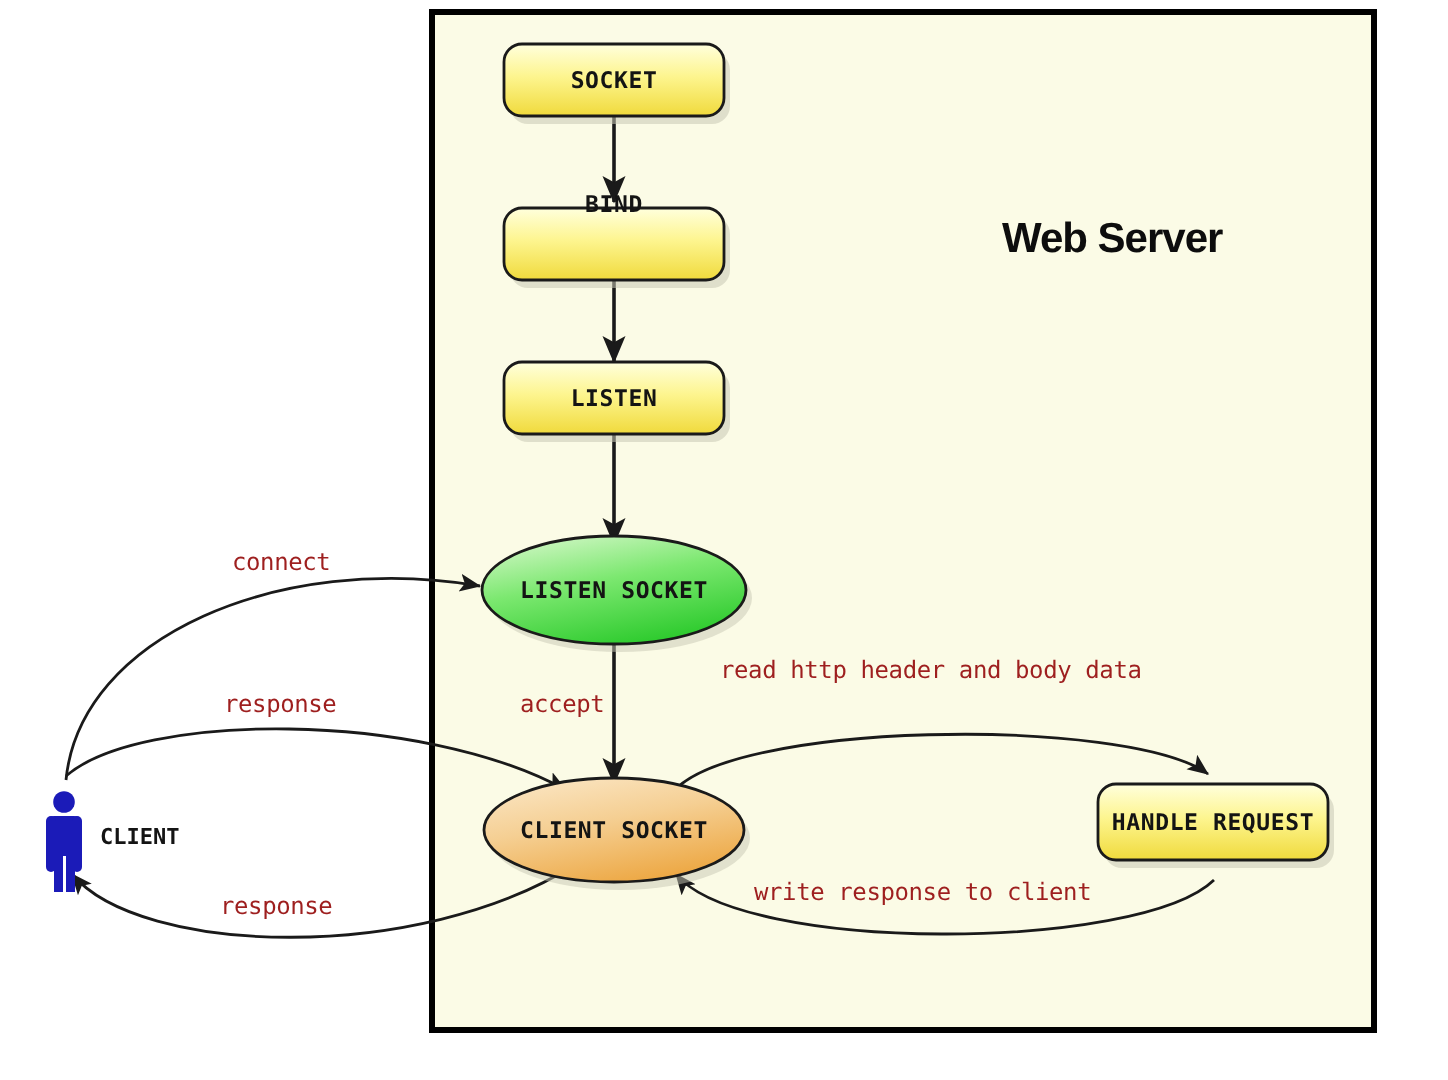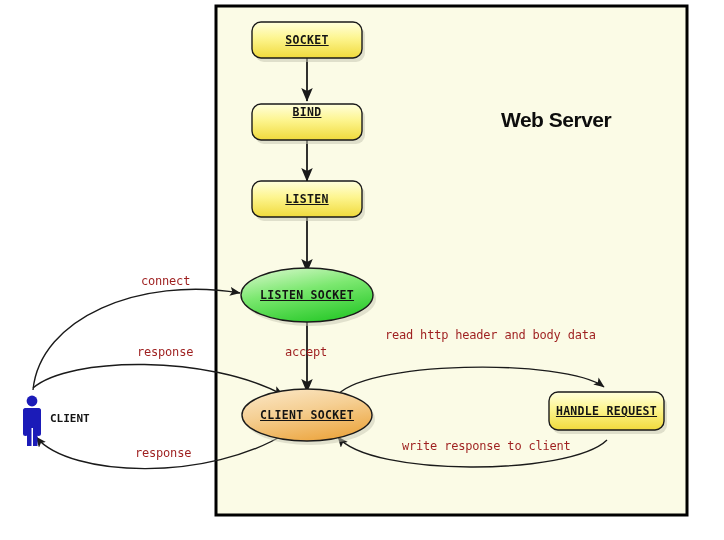--- a/index.html
+++ b/index.html
@@ -22,21 +22,20 @@
     width: 724px;
     height: 540px;
   }
   .node-label {
     position: absolute;
     display: flex;
     align-items: center;
     justify-content: center;
     pointer-events: none;
     white-space: nowrap;
-    text-decoration: underline;
   }
   .proc-label {
     font-family: "DejaVu Sans Mono", monospace;
     font-size: 11.5px;
     font-weight: bold;
     color: #141414;
     letter-spacing: 0.3px;
   }
   .ellipse-label {
     font-family: "DejaVu Sans Mono", monospace;
@@ -45,21 +44,20 @@
     color: #141414;
     letter-spacing: 0.3px;
   }
   .edge-label {
     position: absolute;
     font-family: "DejaVu Sans Mono", monospace;
     font-size: 12px;
     color: #9e1f1f;
     white-space: nowrap;
     letter-spacing: -0.2px;
-    margin-left: 25px;
   }
   .title-label {
     position: absolute;
     font-family: "Liberation Sans", sans-serif;
     font-size: 21px;
     font-weight: bold;
     color: #0d0d0d;
     letter-spacing: -0.5px;
     white-space: nowrap;
     margin-top: 44px;
@@ -157,21 +155,21 @@
       <rect x="23" y="408" width="5" height="28" rx="2.5" fill="#1b1bb8"></rect>
       <rect x="36" y="408" width="5" height="28" rx="2.5" fill="#1b1bb8"></rect>
       <rect x="27" y="424" width="4.5" height="22" fill="#1b1bb8"></rect>
       <rect x="33" y="424" width="4.5" height="22" fill="#1b1bb8"></rect>
     </g>
   </svg>
 
   <div class="title-label" style="left:501px; top:64px;">Web Server</div>
 
   <div class="node-label proc-label" style="left:252px; top:22px; width:110px; height:36px;">SOCKET</div>
-  <div class="node-label proc-label" style="left:252px; top:102px; width:110px; height:20px;">BIND</div>
+  <div class="node-label proc-label" style="left:252px; top:92px; width:110px; height:20px;">BIND</div>
   <div class="node-label proc-label" style="left:549px; top:392px; width:115px; height:38px;">HANDLE REQUEST</div>
   <div class="node-label proc-label" style="left:252px; top:181px; width:110px; height:36px;">LISTEN</div>
 
   <div class="node-label ellipse-label" style="left:241px; top:268px; width:132px; height:54px;">LISTEN SOCKET</div>
   <div class="node-label ellipse-label" style="left:242px; top:389px; width:130px; height:52px;">CLIENT SOCKET</div>
 
   <div class="actor-label" style="left:50px; top:412px;">CLIENT</div>
 
   <div class="edge-label" style="left:116px; top:274px;">connect</div>
   <div class="edge-label" style="left:112px; top:345px;">response</div>

